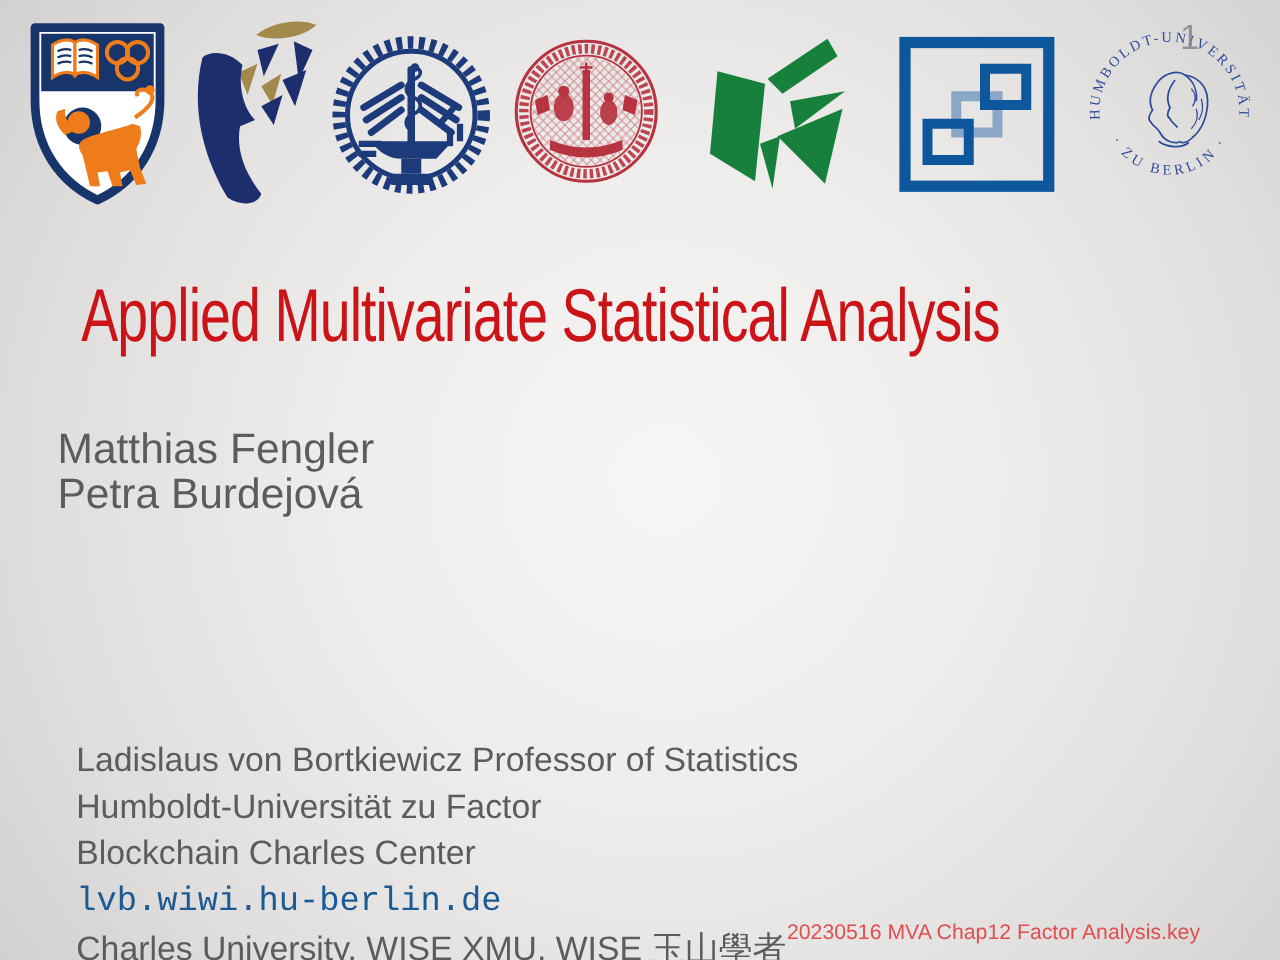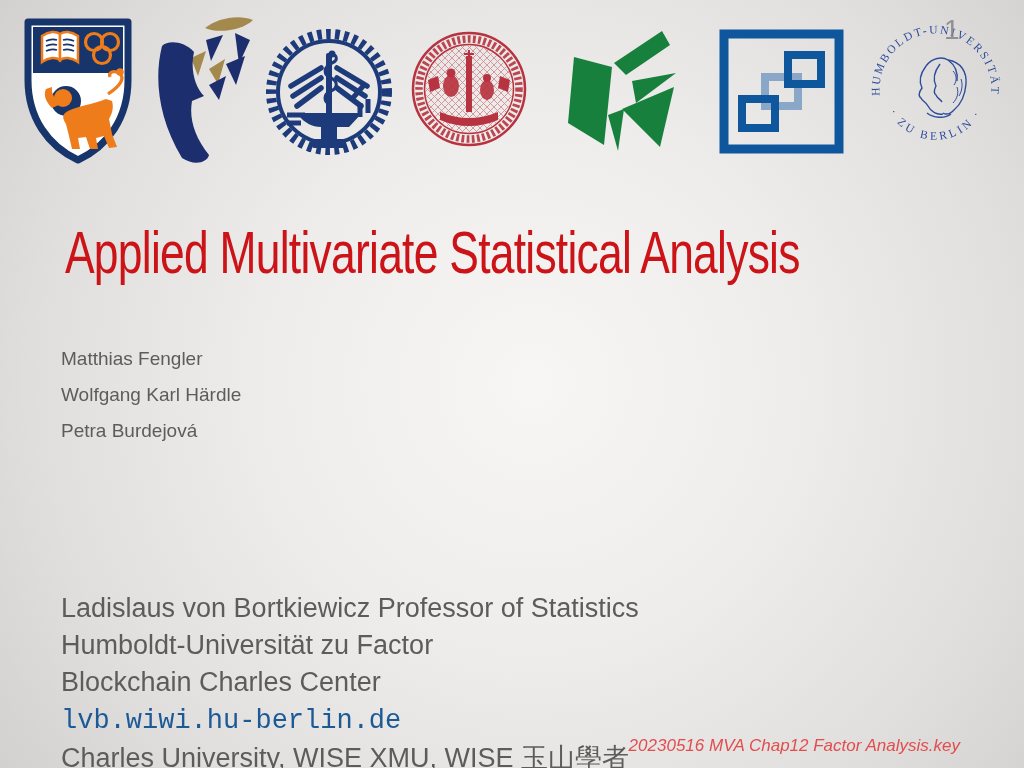--- a/index.html
+++ b/index.html
@@ -20,31 +20,31 @@
   .page-number{
     position:absolute;left:944px;top:14px;z-index:5;
     font-size:28px;font-weight:300;color:#85858a;opacity:.85;
   }
   .title{
     position:absolute;left:65px;top:218px;margin:0;
     font-size:60px;font-weight:400;letter-spacing:-1px;white-space:nowrap;
     color:#cc1418;transform:scaleX(.74);transform-origin:left top;
   }
   .authors{
-    position:absolute;left:61px;top:341px;
-    font-size:19px;line-height:36px;color:#5c5c5c;white-space:nowrap;
+    position:absolute;left:46px;top:341px;
+    font-size:34px;line-height:36px;color:#5c5c5c;white-space:nowrap;
   }
   .affiliation{
     position:absolute;left:61px;top:551px;
     font-size:27px;line-height:37px;color:#5c5c5c;white-space:nowrap;margin-top:39px;
   }
   .aff-link{color:#1c5a96;text-decoration:none;font-family:Liberation Mono, monospace;}
   .footer{
     position:absolute;right:64px;top:736px;
-    font-size:17px;color:#e24d4d;white-space:nowrap;font-style:italic;
+    font-size:17px;color:#e24d4d;white-space:nowrap;
   }
   .seal-text{font-family:"Liberation Serif",serif;fill:#2e4c9b;}
 </style>
 </head>
 <body>
 
 <div class="slide">
 
   <div class="logo logo-nus">
     <svg viewBox="0 0 112 149">
@@ -178,21 +178,20 @@
       </g>
     </svg>
   </div>
 
   <div class="page-number">1</div>
 
   <h1 class="title">Applied Multivariate Statistical Analysis</h1>
 
   <div class="authors">
     <div>Matthias Fengler</div>
-    <div>Wolfgang Karl Härdle</div>
     <div>Petra Burdejová</div>
   </div>
 
   <div class="affiliation">
     <div>Ladislaus von Bortkiewicz Professor of Statistics</div>
     <div>Humboldt-Universität zu Factor</div>
     <div>Blockchain Charles Center</div>
     <div><a href="#" class="aff-link">lvb.wiwi.hu-berlin.de</a></div>
     <div>Charles University, WISE XMU, WISE 玉山學者</div>
   </div>

